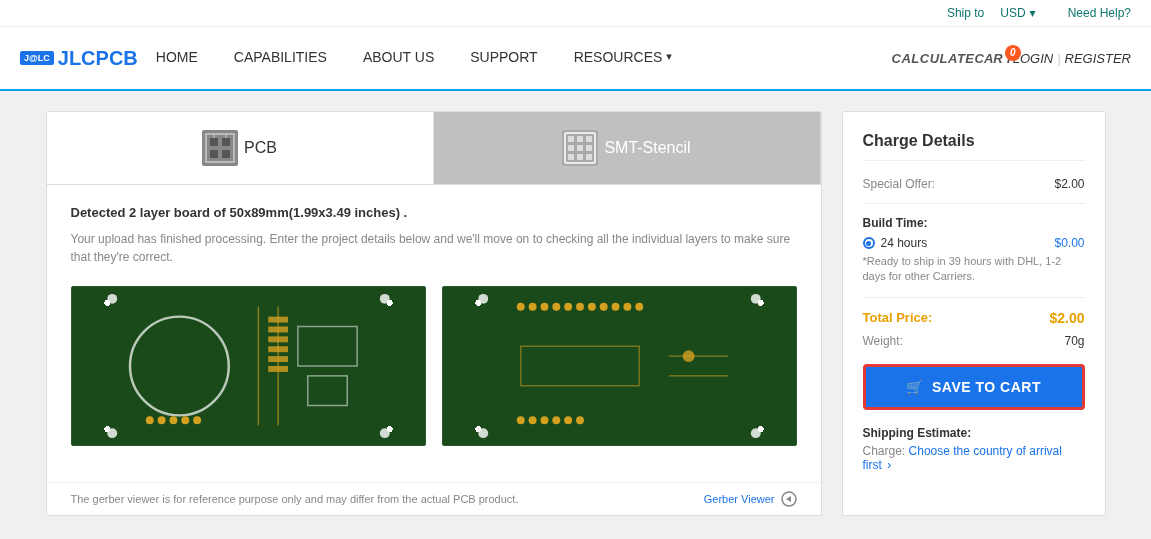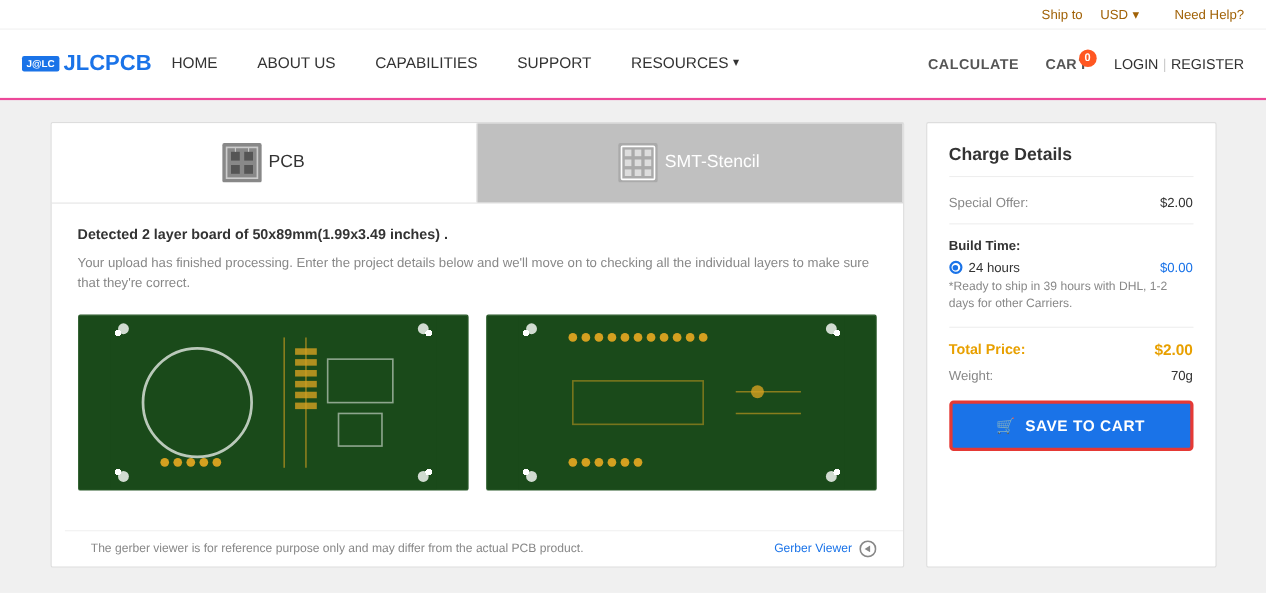--- a/index.html
+++ b/index.html
@@ -8,48 +8,48 @@
     
     .top-bar {
       background: #fff;
       border-bottom: 1px solid #eee;
       padding: 6px 20px;
       display: flex;
       justify-content: flex-end;
       align-items: center;
       gap: 16px;
       font-size: 12px;
-      color: #a16207;
+      color: #0f766e;
     }
     .top-bar-item { display: flex; align-items: center; gap: 4px; cursor: pointer; }
     .top-bar-divider { color: #ccc; }
 
     
     .navbar {
       background: #fff;
-      border-bottom: 2px solid #ec4899;
+      border-bottom: 2px solid #0ea5e9;
       padding: 0 20px;
       display: flex;
       align-items: center;
       height: 64px;
     }
     .nav-links { display: flex; align-items: flex-start; gap: 0; flex: 1; }
     .nav-link {
       padding: 0 18px;
       height: 64px;
       display: flex;
       align-items: center;
       font-size: 14px;
       color: #333;
       cursor: pointer;
       text-decoration: none;
       font-weight: 500;
       border-bottom: 3px solid transparent;
     }
-    .nav-right { display: flex; align-items: center; gap: 24px; }
+    .nav-right { display: flex; align-items: center; gap: 0; font-style: italic; }
     .nav-calculate {
       font-size: 13px;
       font-weight: 600;
       color: #555;
       cursor: pointer;
       letter-spacing: 0.5px;
     }
     .nav-cart {
       font-size: 13px;
       font-weight: 600;
@@ -167,21 +167,20 @@
 
     
     .footer-note {
       font-size: 11px;
       color: #888;
       display: flex;
       justify-content: space-between;
       align-items: center;
       padding: 8px 24px;
       border-top: 1px solid #f0f0f0;
-      margin-left: 12px;
     }
     .gerber-link { color: #1a73e8; font-size: 11px; cursor: pointer; text-decoration: none; }
 
     
     .right-panel {
       width: 264px;
       background: #fff;
       border: 1px solid #ddd;
       border-radius: 2px;
       padding: 20px;
@@ -312,22 +311,22 @@
 </div>
 
 <nav class="navbar">
   <div class="jlc-logo">
     <div class="jlc-logo-box">J@LC</div>
     <span class="jlc-logo-text">JLCPCB</span>
   </div>
 
   <div class="nav-links">
     <a class="nav-link">HOME</a>
+    <a class="nav-link">CAPABILITIES</a>
     <a class="nav-link">ABOUT US</a>
-    <a class="nav-link">CAPABILITIES</a>
     <a class="nav-link">SUPPORT</a>
     <a class="nav-link">
       <span>RESOURCES</span>
       <span style="margin-left:4px;font-size:11px;">▾</span>
     </a>
   </div>
 
   <div class="nav-right">
     <span class="nav-calculate">CALCULATE</span>
     <span class="nav-cart">
@@ -499,15 +498,23 @@
     <div class="charge-row">
       <span class="weight-label">Weight:</span>
       <span class="weight-value">70g</span>
     </div>
 
     <button class="save-to-cart-btn">
       <span>🛒</span>
       <span>SAVE TO CART</span>
     </button>
 
+    <div class="shipping-section">
+      <div class="shipping-label">Shipping Estimate:</div>
+      <div class="shipping-value">
+        <span>Charge:</span>
+        <a class="shipping-link">Choose the country of arrival first</a>
+        <span style="color:#1a73e8;margin-left:2px;">›</span>
+      </div>
+    </div>
   </div>
 
 </div>
 
 </body></html>

